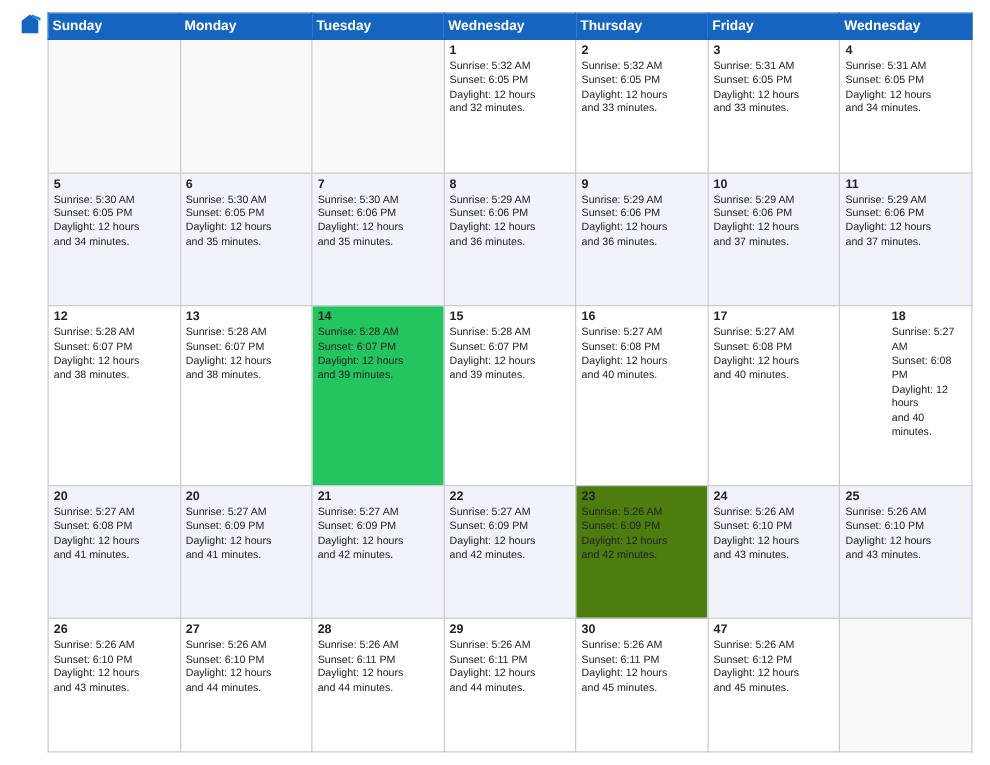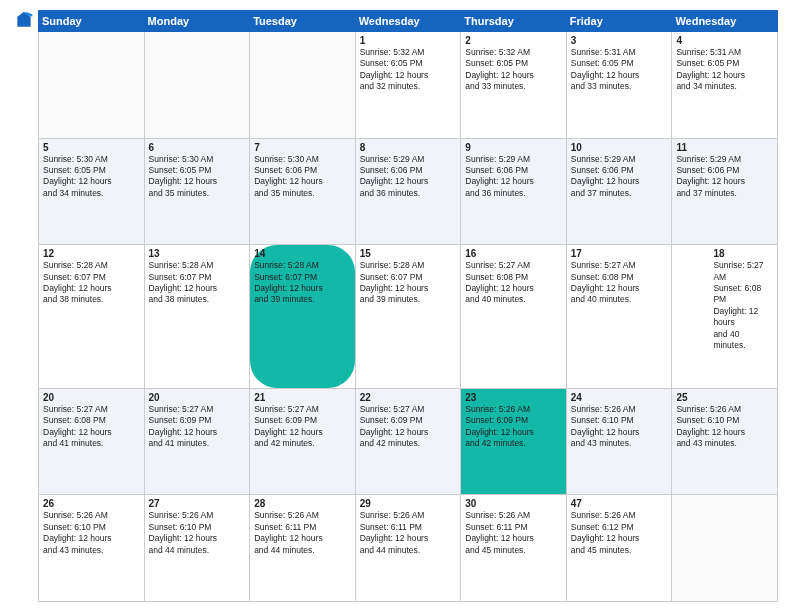--- a/index.html
+++ b/index.html
@@ -218,21 +218,21 @@
             <div class="cell-text">Daylight: 12 hours</div>
             <div class="cell-text">and 38 minutes.</div>
           </td>
           <td style="background: rgb(255, 255, 255);">
             <span class="day-num">13</span>
             <div class="cell-text">Sunrise: 5:28 AM</div>
             <div class="cell-text">Sunset: 6:07 PM</div>
             <div class="cell-text">Daylight: 12 hours</div>
             <div class="cell-text">and 38 minutes.</div>
           </td>
-          <td style="background: #14b8a6; border-radius: 27px;">
+          <td style="background: #22c55e;">
             <span class="day-num">14</span>
             <div class="cell-text">Sunrise: 5:28 AM</div>
             <div class="cell-text">Sunset: 6:07 PM</div>
             <div class="cell-text">Daylight: 12 hours</div>
             <div class="cell-text">and 39 minutes.</div>
           </td>
           <td style="background: rgb(255, 255, 255);">
             <span class="day-num">15</span>
             <div class="cell-text">Sunrise: 5:28 AM</div>
             <div class="cell-text">Sunset: 6:07 PM</div>
@@ -283,21 +283,21 @@
             <div class="cell-text">Daylight: 12 hours</div>
             <div class="cell-text">and 42 minutes.</div>
           </td>
           <td style="background: rgb(240, 244, 250);">
             <span class="day-num">22</span>
             <div class="cell-text">Sunrise: 5:27 AM</div>
             <div class="cell-text">Sunset: 6:09 PM</div>
             <div class="cell-text">Daylight: 12 hours</div>
             <div class="cell-text">and 42 minutes.</div>
           </td>
-          <td style="background: #14b8a6; margin-top: 36px;">
+          <td style="background: #4d7c0f; margin-top: 36px;">
             <span class="day-num">23</span>
             <div class="cell-text">Sunrise: 5:26 AM</div>
             <div class="cell-text">Sunset: 6:09 PM</div>
             <div class="cell-text">Daylight: 12 hours</div>
             <div class="cell-text">and 42 minutes.</div>
           </td>
           <td style="background: rgb(240, 244, 250);">
             <span class="day-num">24</span>
             <div class="cell-text">Sunrise: 5:26 AM</div>
             <div class="cell-text">Sunset: 6:10 PM</div>

